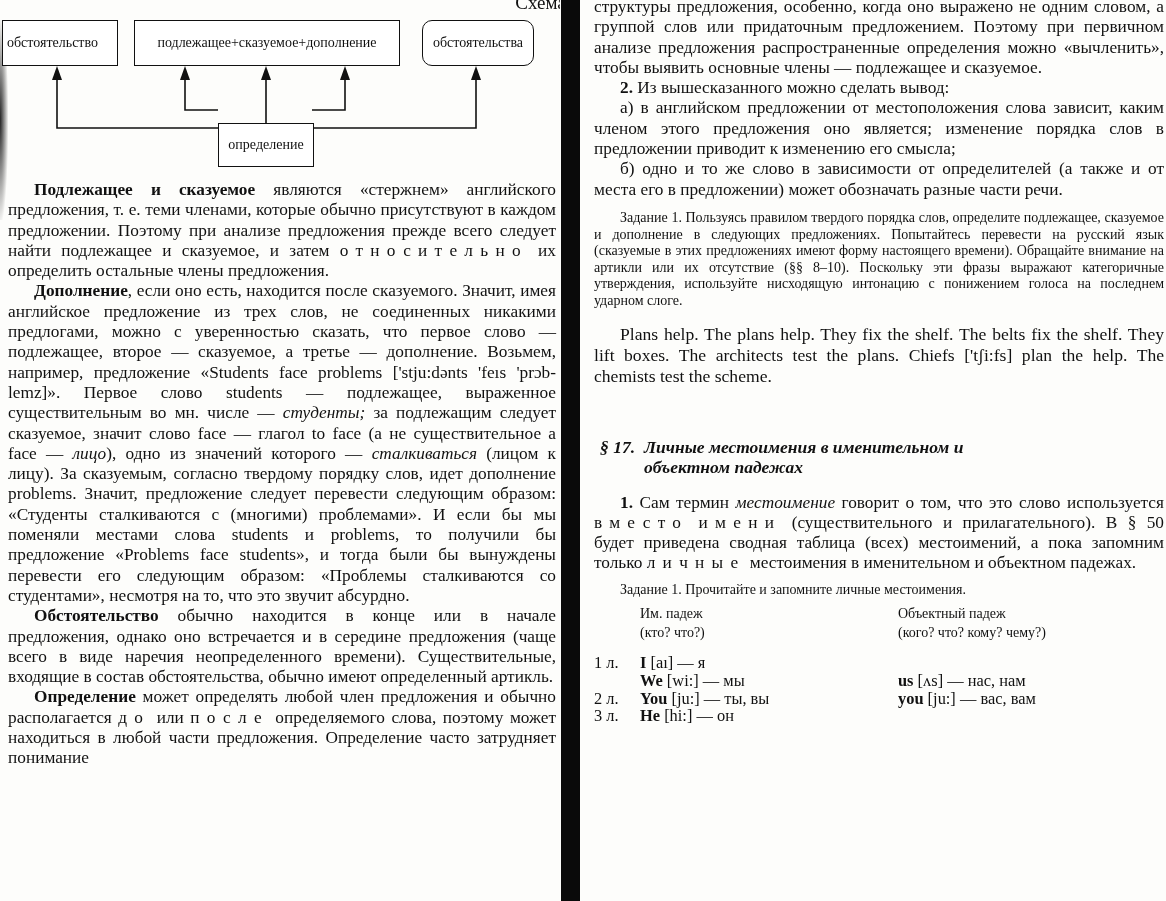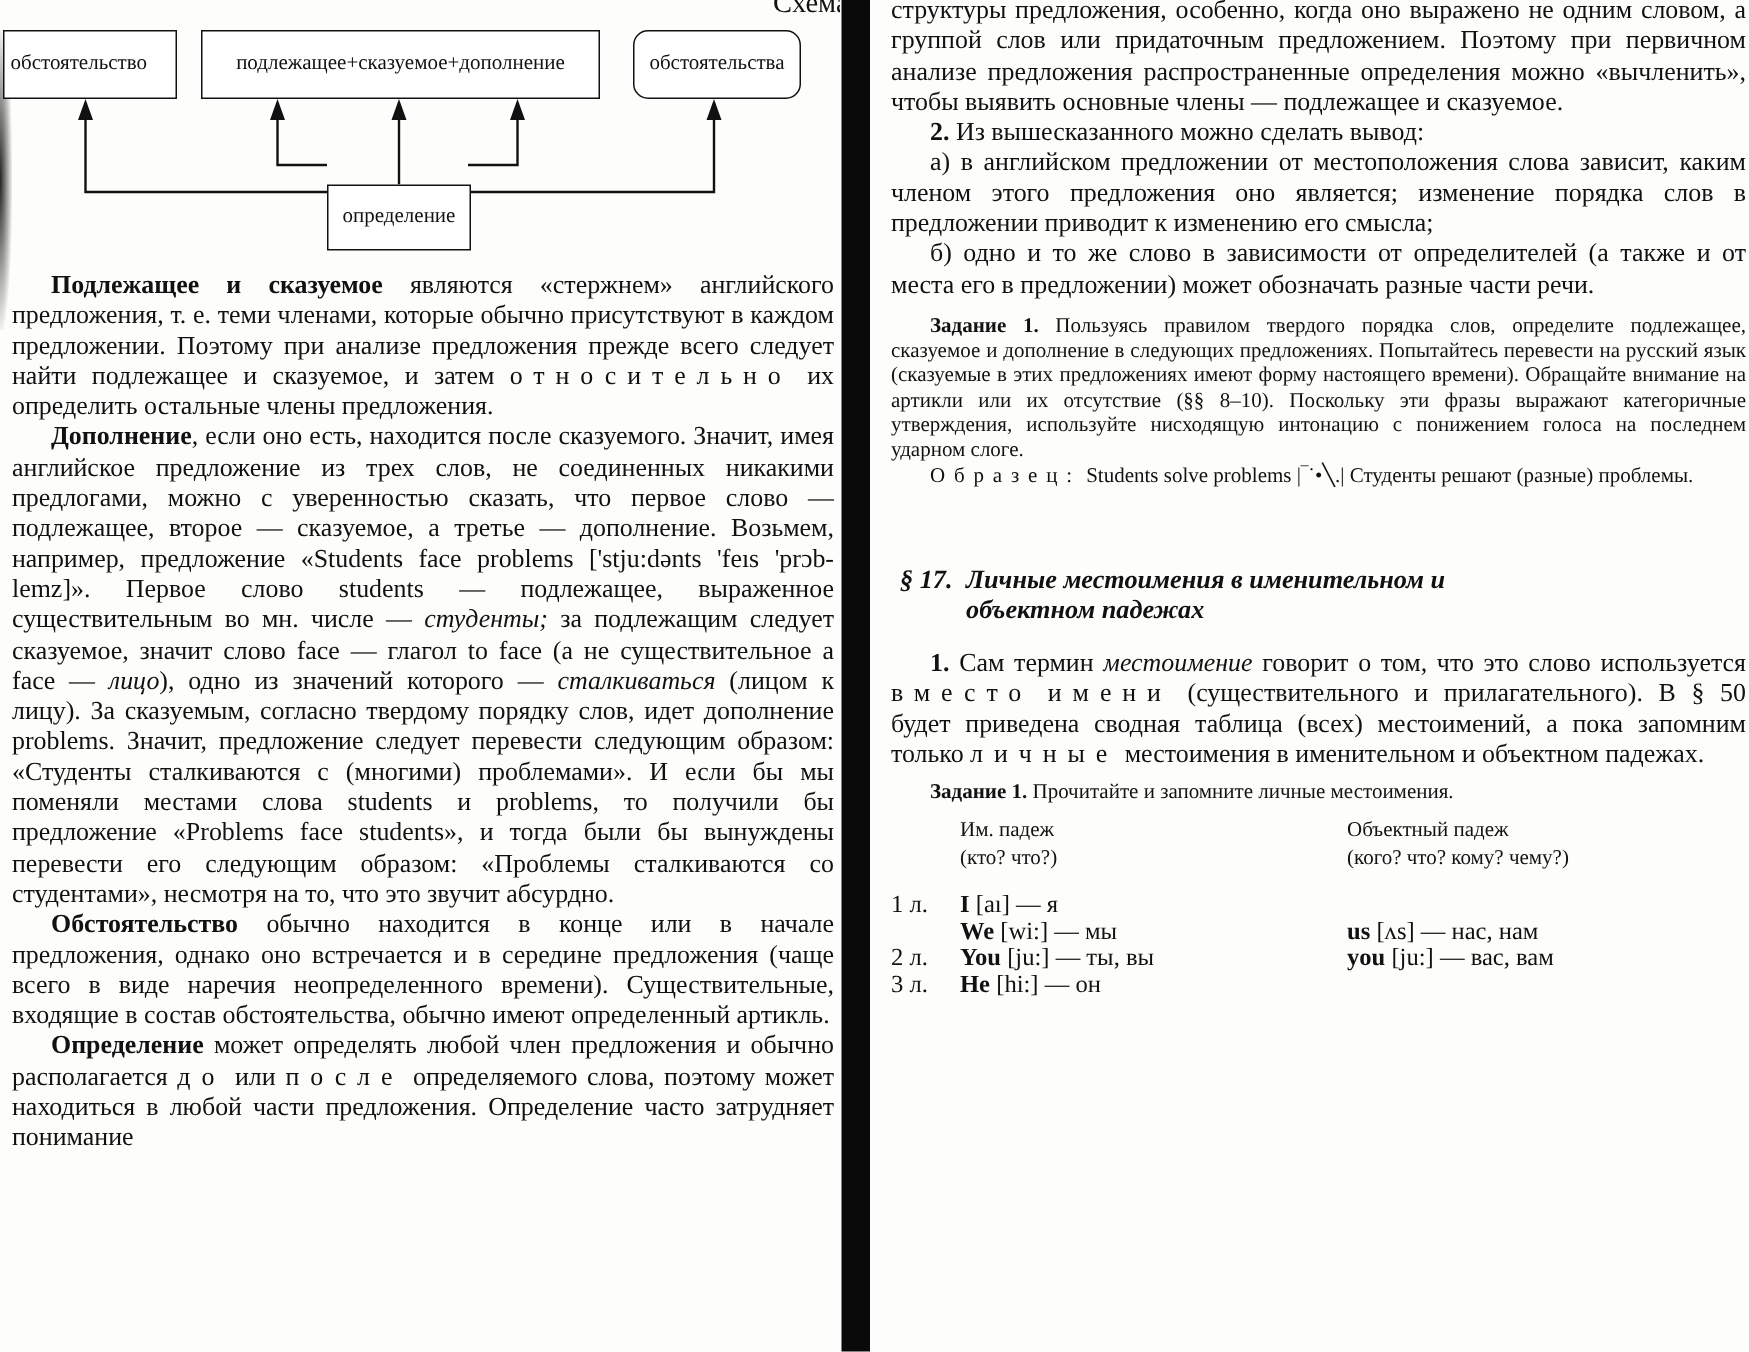--- a/index.html
+++ b/index.html
@@ -47,21 +47,21 @@
   .section-title {
     margin: 50px 0 0 6px; font-size: 17.5px; line-height: 20px;
     font-weight: bold; font-style: italic;
   }
   .section-title .num { display: inline-block; width: 44px; }
   .section-title .line2 { padding-left: 44px; display: block; }
   .sec-body { margin-top: 16px; }
   .pron-head { display: grid; grid-template-columns: 258px 300px; margin: 6px 0 0 46px; font-size: 14px; line-height: 19px; }
   .pron-table { margin-top: 12px; font-size: 16.4px; line-height: 17.6px; }
   .prow { display: grid; grid-template-columns: 46px 258px 260px; }
-  .task-label { font-weight: bold; }
+  .task-label { font-weight: normal; }
 </style>
 </head>
 <body>
 
 <div class="page left-page">
   <div class="edge-smudge"></div>
 
   <div class="diagram">
     <svg width="560" height="170">
       <g stroke="#111" stroke-width="1.6" fill="none">
@@ -115,25 +115,23 @@
     <p class="para ind">
       <b>2.</b><span> Из вышесказанного можно сделать вывод:</span>
     </p>
     <p class="para ind">а) в английском предложении от местоположения слова зависит, каким членом этого предложения оно является; изменение порядка слов в предложении приводит к изменению его смысла;</p>
     <p class="para ind last">б) одно и то же слово в зависимости от определителей (а также и от места его в предложении) может обозначать разные части речи.</p>
 
     <div class="task-block small">
       <p class="para ind">
         <span class="task-label">Задание 1.</span><span> Пользуясь правилом твердого порядка слов, определите подлежащее, сказуемое и дополнение в следующих предложениях. Попытайтесь перевести на русский язык (сказуемые в этих предложениях имеют форму настоящего времени). Обращайте внимание на артикли или их отсутствие (§§ 8–10). Поскольку эти фразы выражают категоричные утверждения, используйте нисходящую интонацию с понижением голоса на последнем ударном слоге.</span>
       </p>
-      <p class="para ind">
-        <span class="sp">Образец:</span><span> Students solve problems </span><span>|‾˙•╲.|</span><span> Студенты решают (разные) проблемы.</span>
-      </p>
     </div>
 
+    <p class="para ind exercise">Plans help. The plans help. They fix the shelf. The belts fix the shelf. They lift boxes. The architects test the plans. Chiefs ['tʃi:fs] plan the help. The chemists test the scheme.</p>
 
     <div class="section-title">
       <span class="num">§ 17.</span><span>Личные местоимения в именительном и</span>
       <span class="line2">объектном падежах</span>
     </div>
 
     <p class="para ind sec-body last">
       <b>1.</b><span> Сам термин </span><i>местоимение</i><span> говорит о том, что это слово используется </span><span class="sp">вместо</span><span> </span><span class="sp">имени</span><span> (существительного и прилагательного). В § 50 будет приведена сводная таблица (всех) местоимений, а пока запомним только </span><span class="sp">личные</span><span> местоимения в именительном и объектном падежах.</span>
     </p>
 

